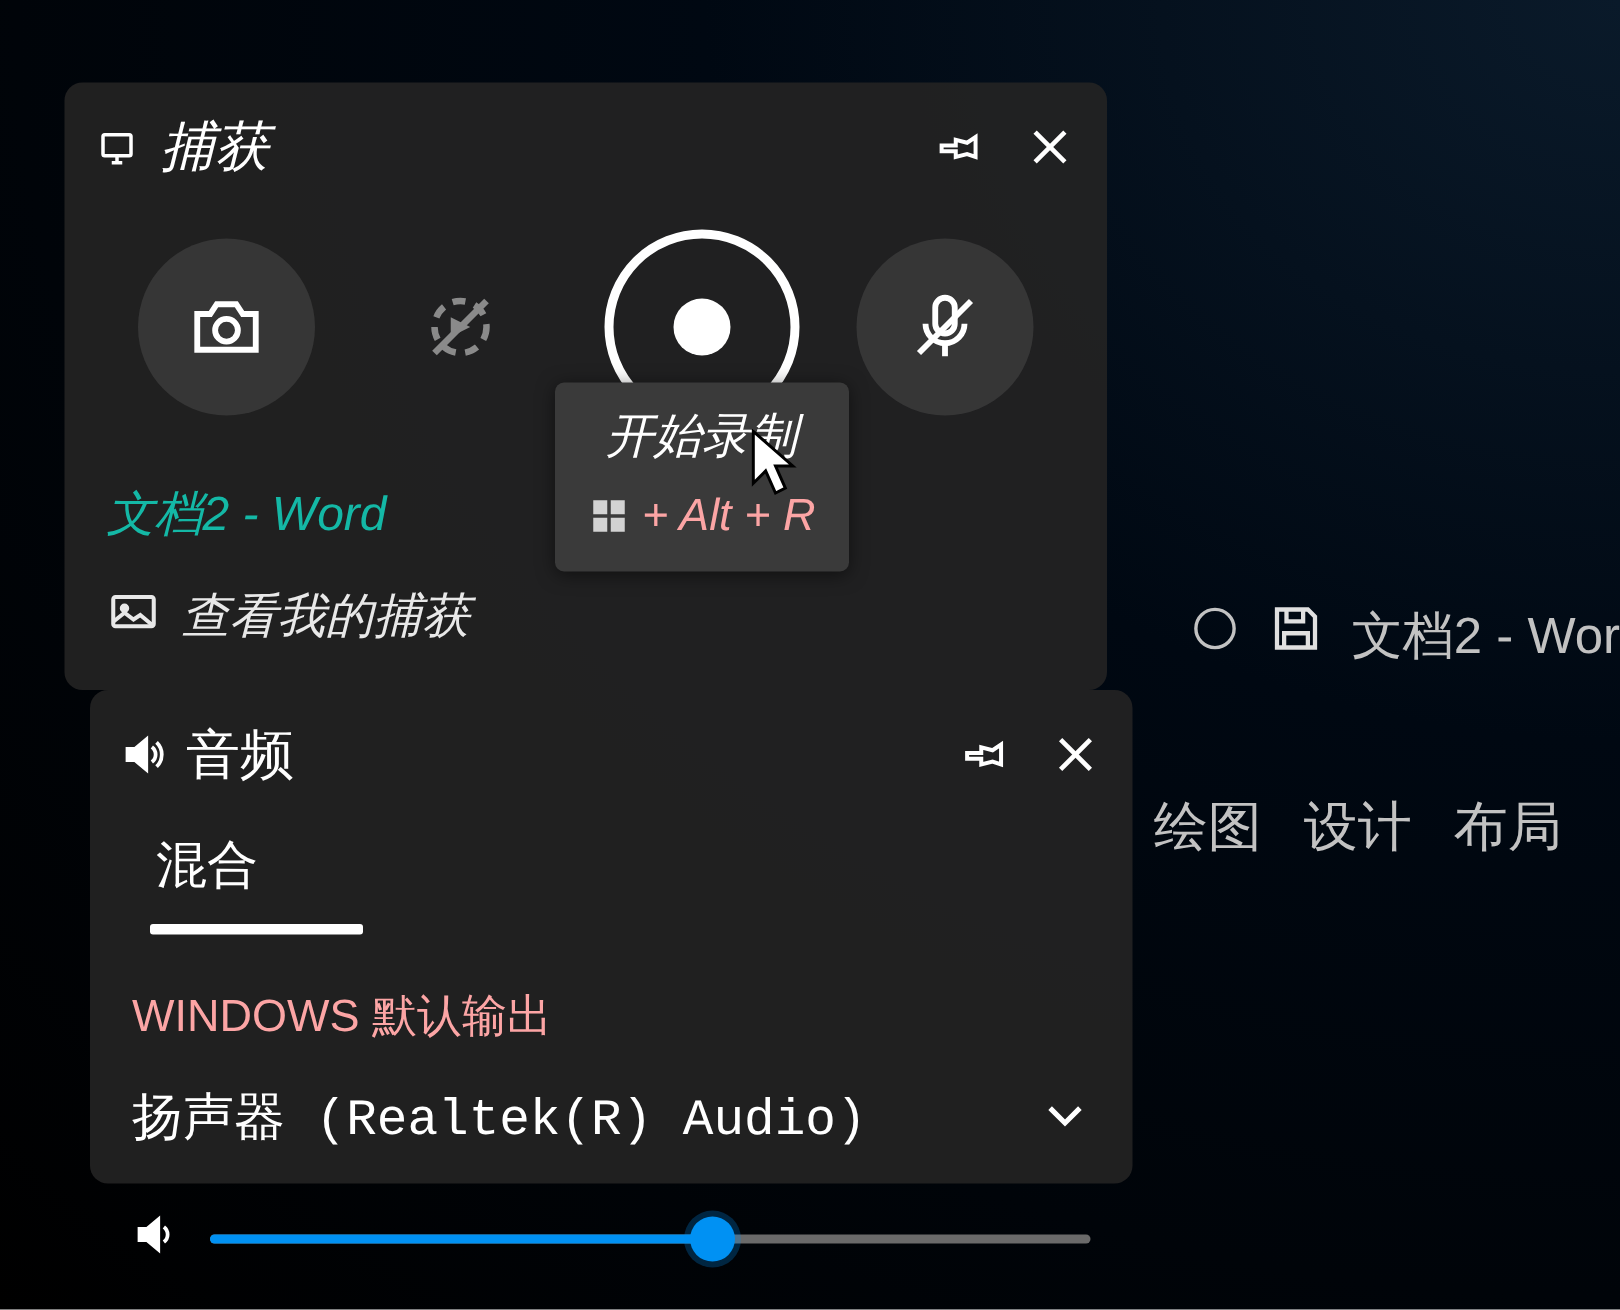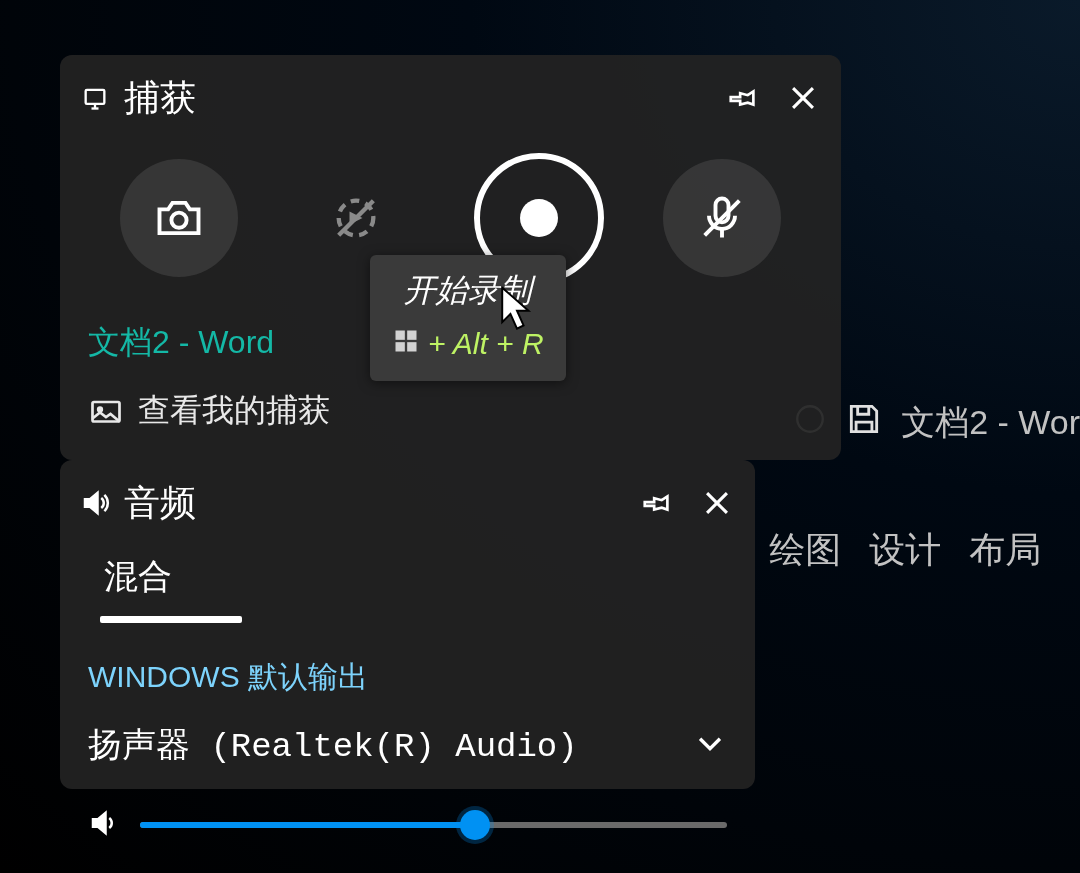--- a/index.html
+++ b/index.html
@@ -12,24 +12,25 @@
       overflow: hidden;
       position: relative;
     }
     .panel {
       position: absolute;
       background: rgba(35, 35, 35, 0.92);
       border-radius: 12px;
       padding: 18px 20px;
     }
     .capture-panel {
-      left: 60px;
+      left: 43px;
       top: 55px;
-      width: 781px;
+      width: 695px;
       height: 405px;
+      font-style: italic;
     }
     .audio-panel {
       left: 60px;
       top: 460px;
       width: 695px;
       height: 329px;
     }
     .panel-header {
       display: flex;
       align-items: center;
@@ -85,38 +86,37 @@
       margin-top: 38px;
       font-size: 32px;
       color: #14b8a6;
       padding-left: 8px;
     }
     .view-captures {
       margin-top: 24px;
       font-size: 32px;
       color: #e8e8e8;
       display: flex;
-      align-items: center;
       gap: 14px;
       padding-left: 8px;
     }
     .tooltip {
       position: absolute;
       left: 370px;
       top: 255px;
       background: #3a3a3a;
       border-radius: 6px;
       padding: 14px 22px 20px 22px;
       text-align: center;
       z-index: 100;
       box-shadow: 0 2px 12px rgba(0,0,0,0.5);
       font-style: italic;
     }
     .tooltip-title { font-size: 32px; color: #ffffff; margin-bottom: 14px; }
-    .tooltip-shortcut { font-size: 30px; color: #bef264; display: flex; justify-content: center; gap: 8px; }
+    .tooltip-shortcut { font-size: 30px; color: #fca5a5; display: flex; align-items: center; justify-content: center; gap: 8px; }
     .cursor {
       position: absolute;
       left: 500px;
       top: 286px;
       z-index: 200;
       pointer-events: none;
     }
     .tabs {
       display: flex;
       gap: 28px;
@@ -133,21 +133,21 @@
       margin-top: 4px;
       margin-left: 20px;
       height: 7px;
       width: 142px;
       background: #ffffff;
       border-radius: 2px;
     }
     .section-label {
       margin-top: 34px;
       font-size: 30px;
-      color: #7dd3fc;
+      color: #fca5a5;
       padding-left: 8px;
     }
     .device-row {
       display: flex;
       align-items: center;
       justify-content: space-between;
       margin-top: 24px;
       padding: 0 8px;
     }
     .device-name { font-size: 34px; color: #ffffff; font-family: Liberation Mono, monospace; }

